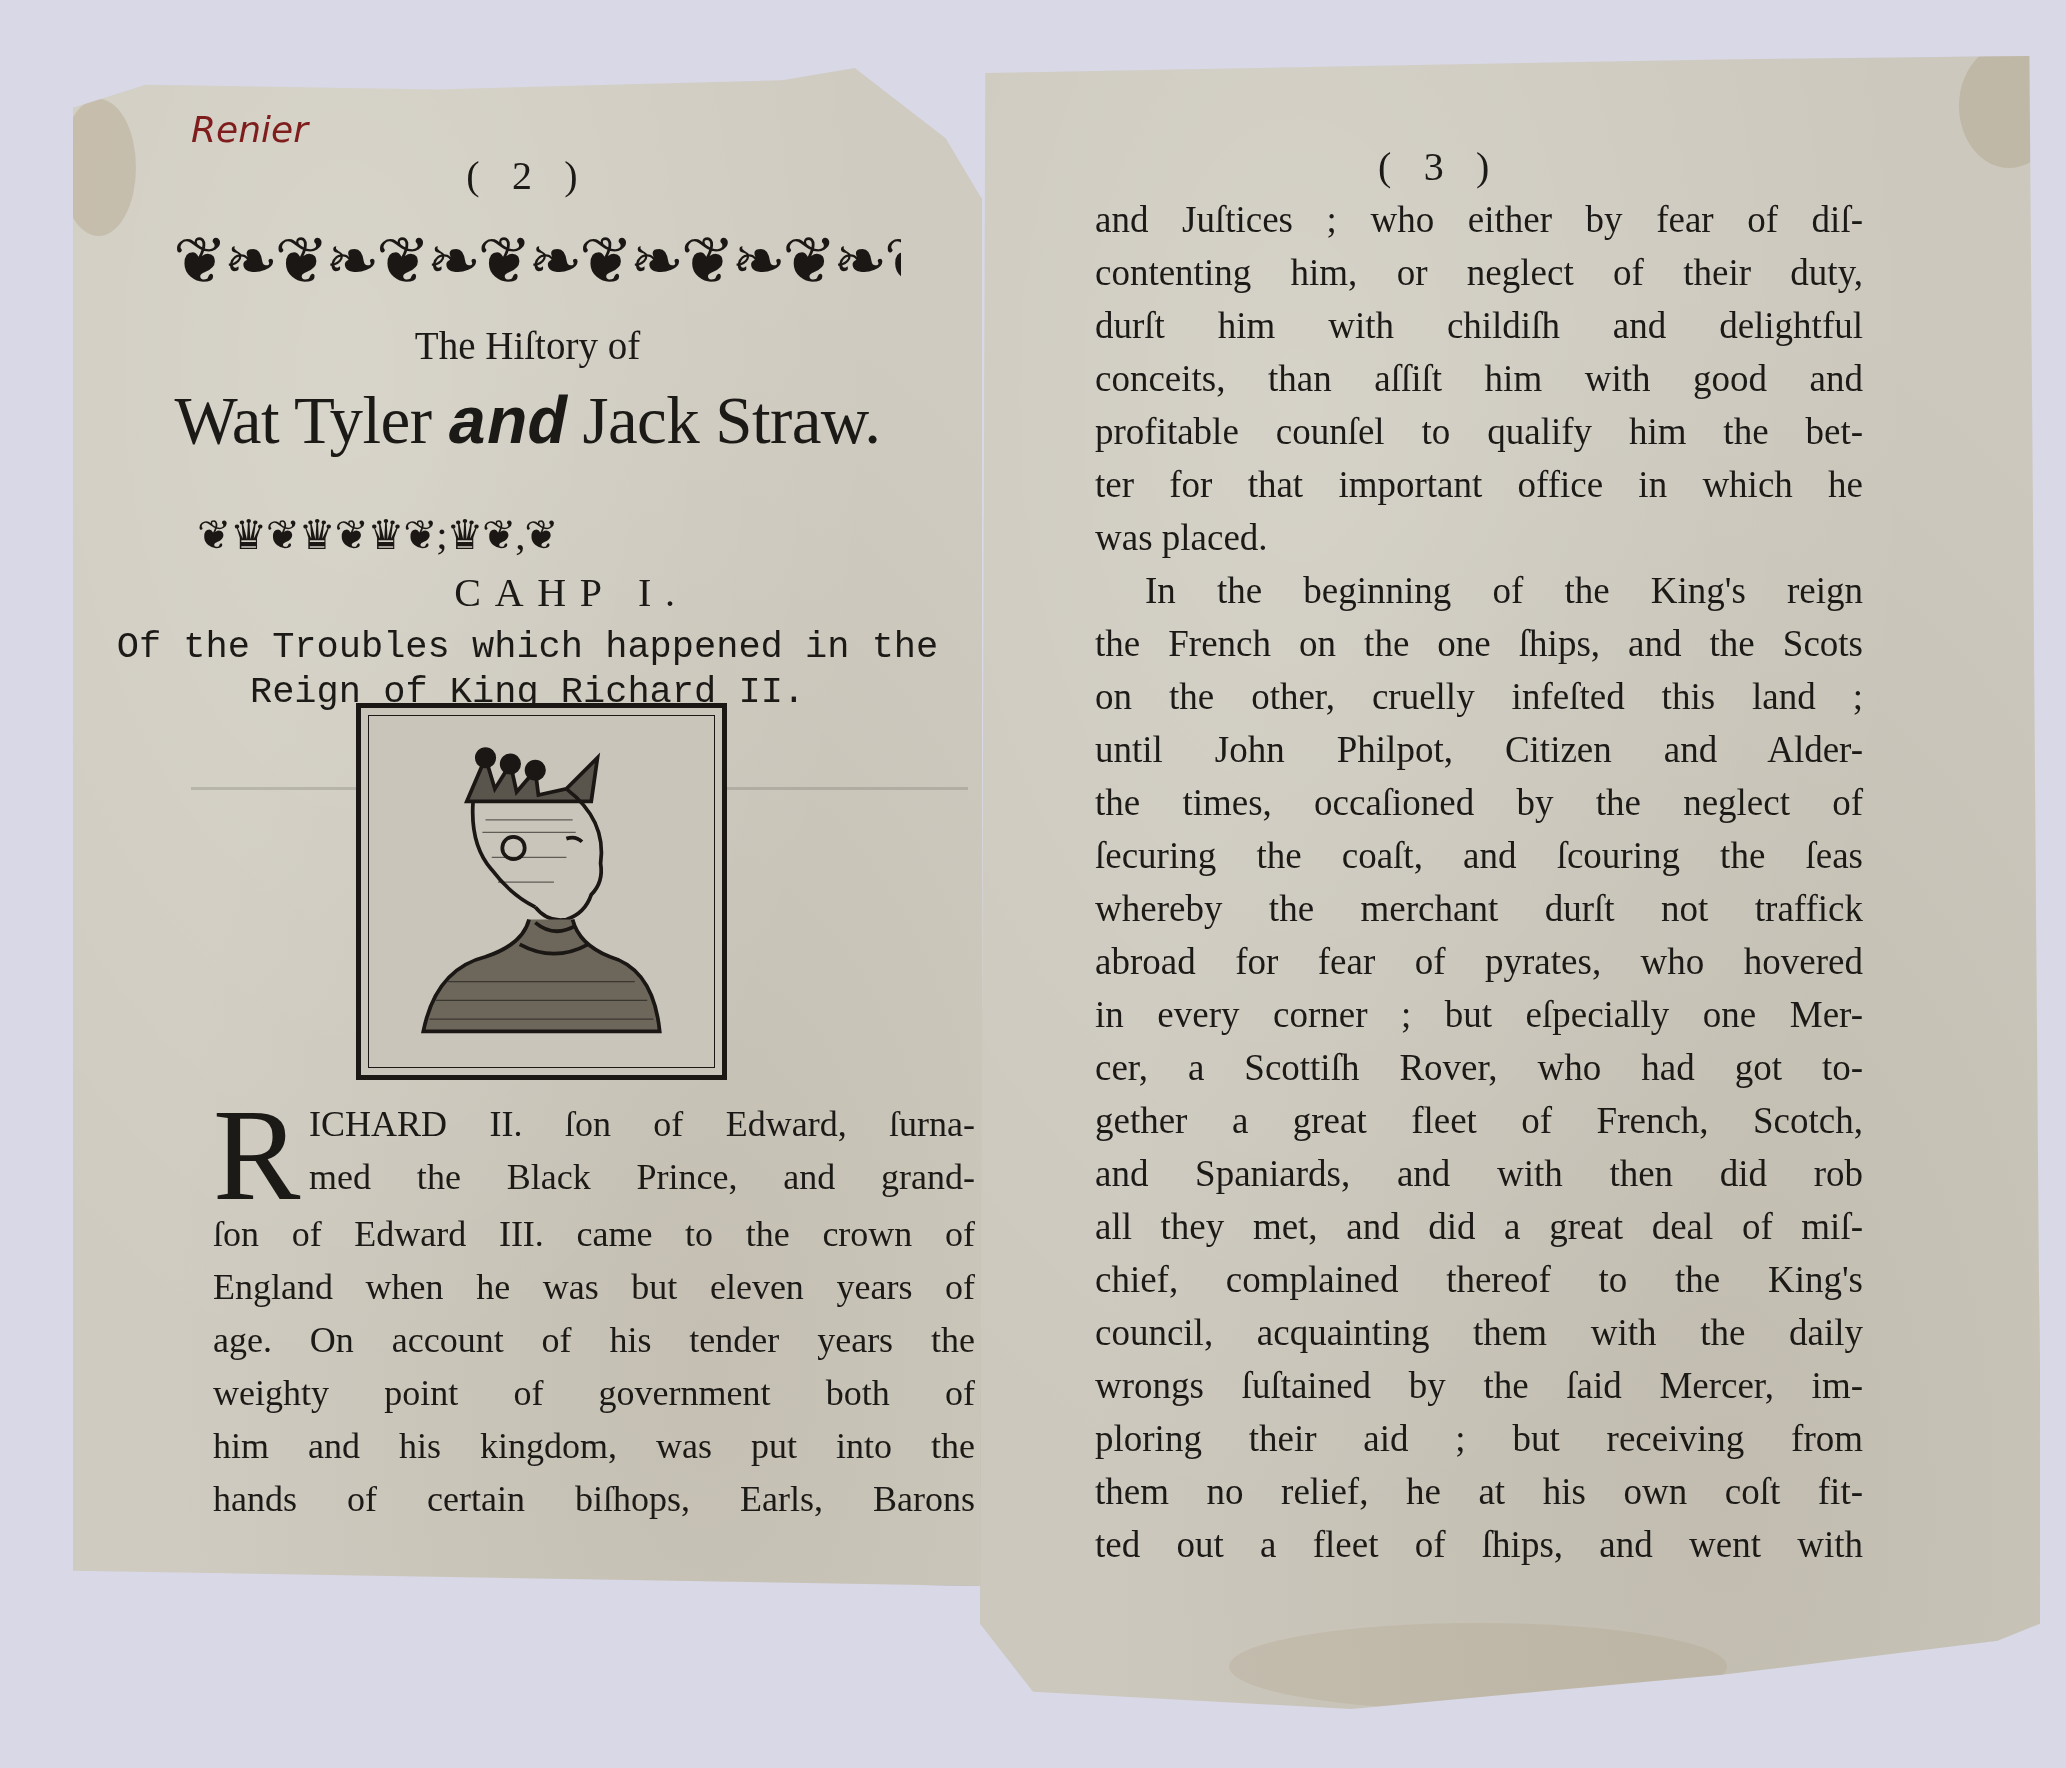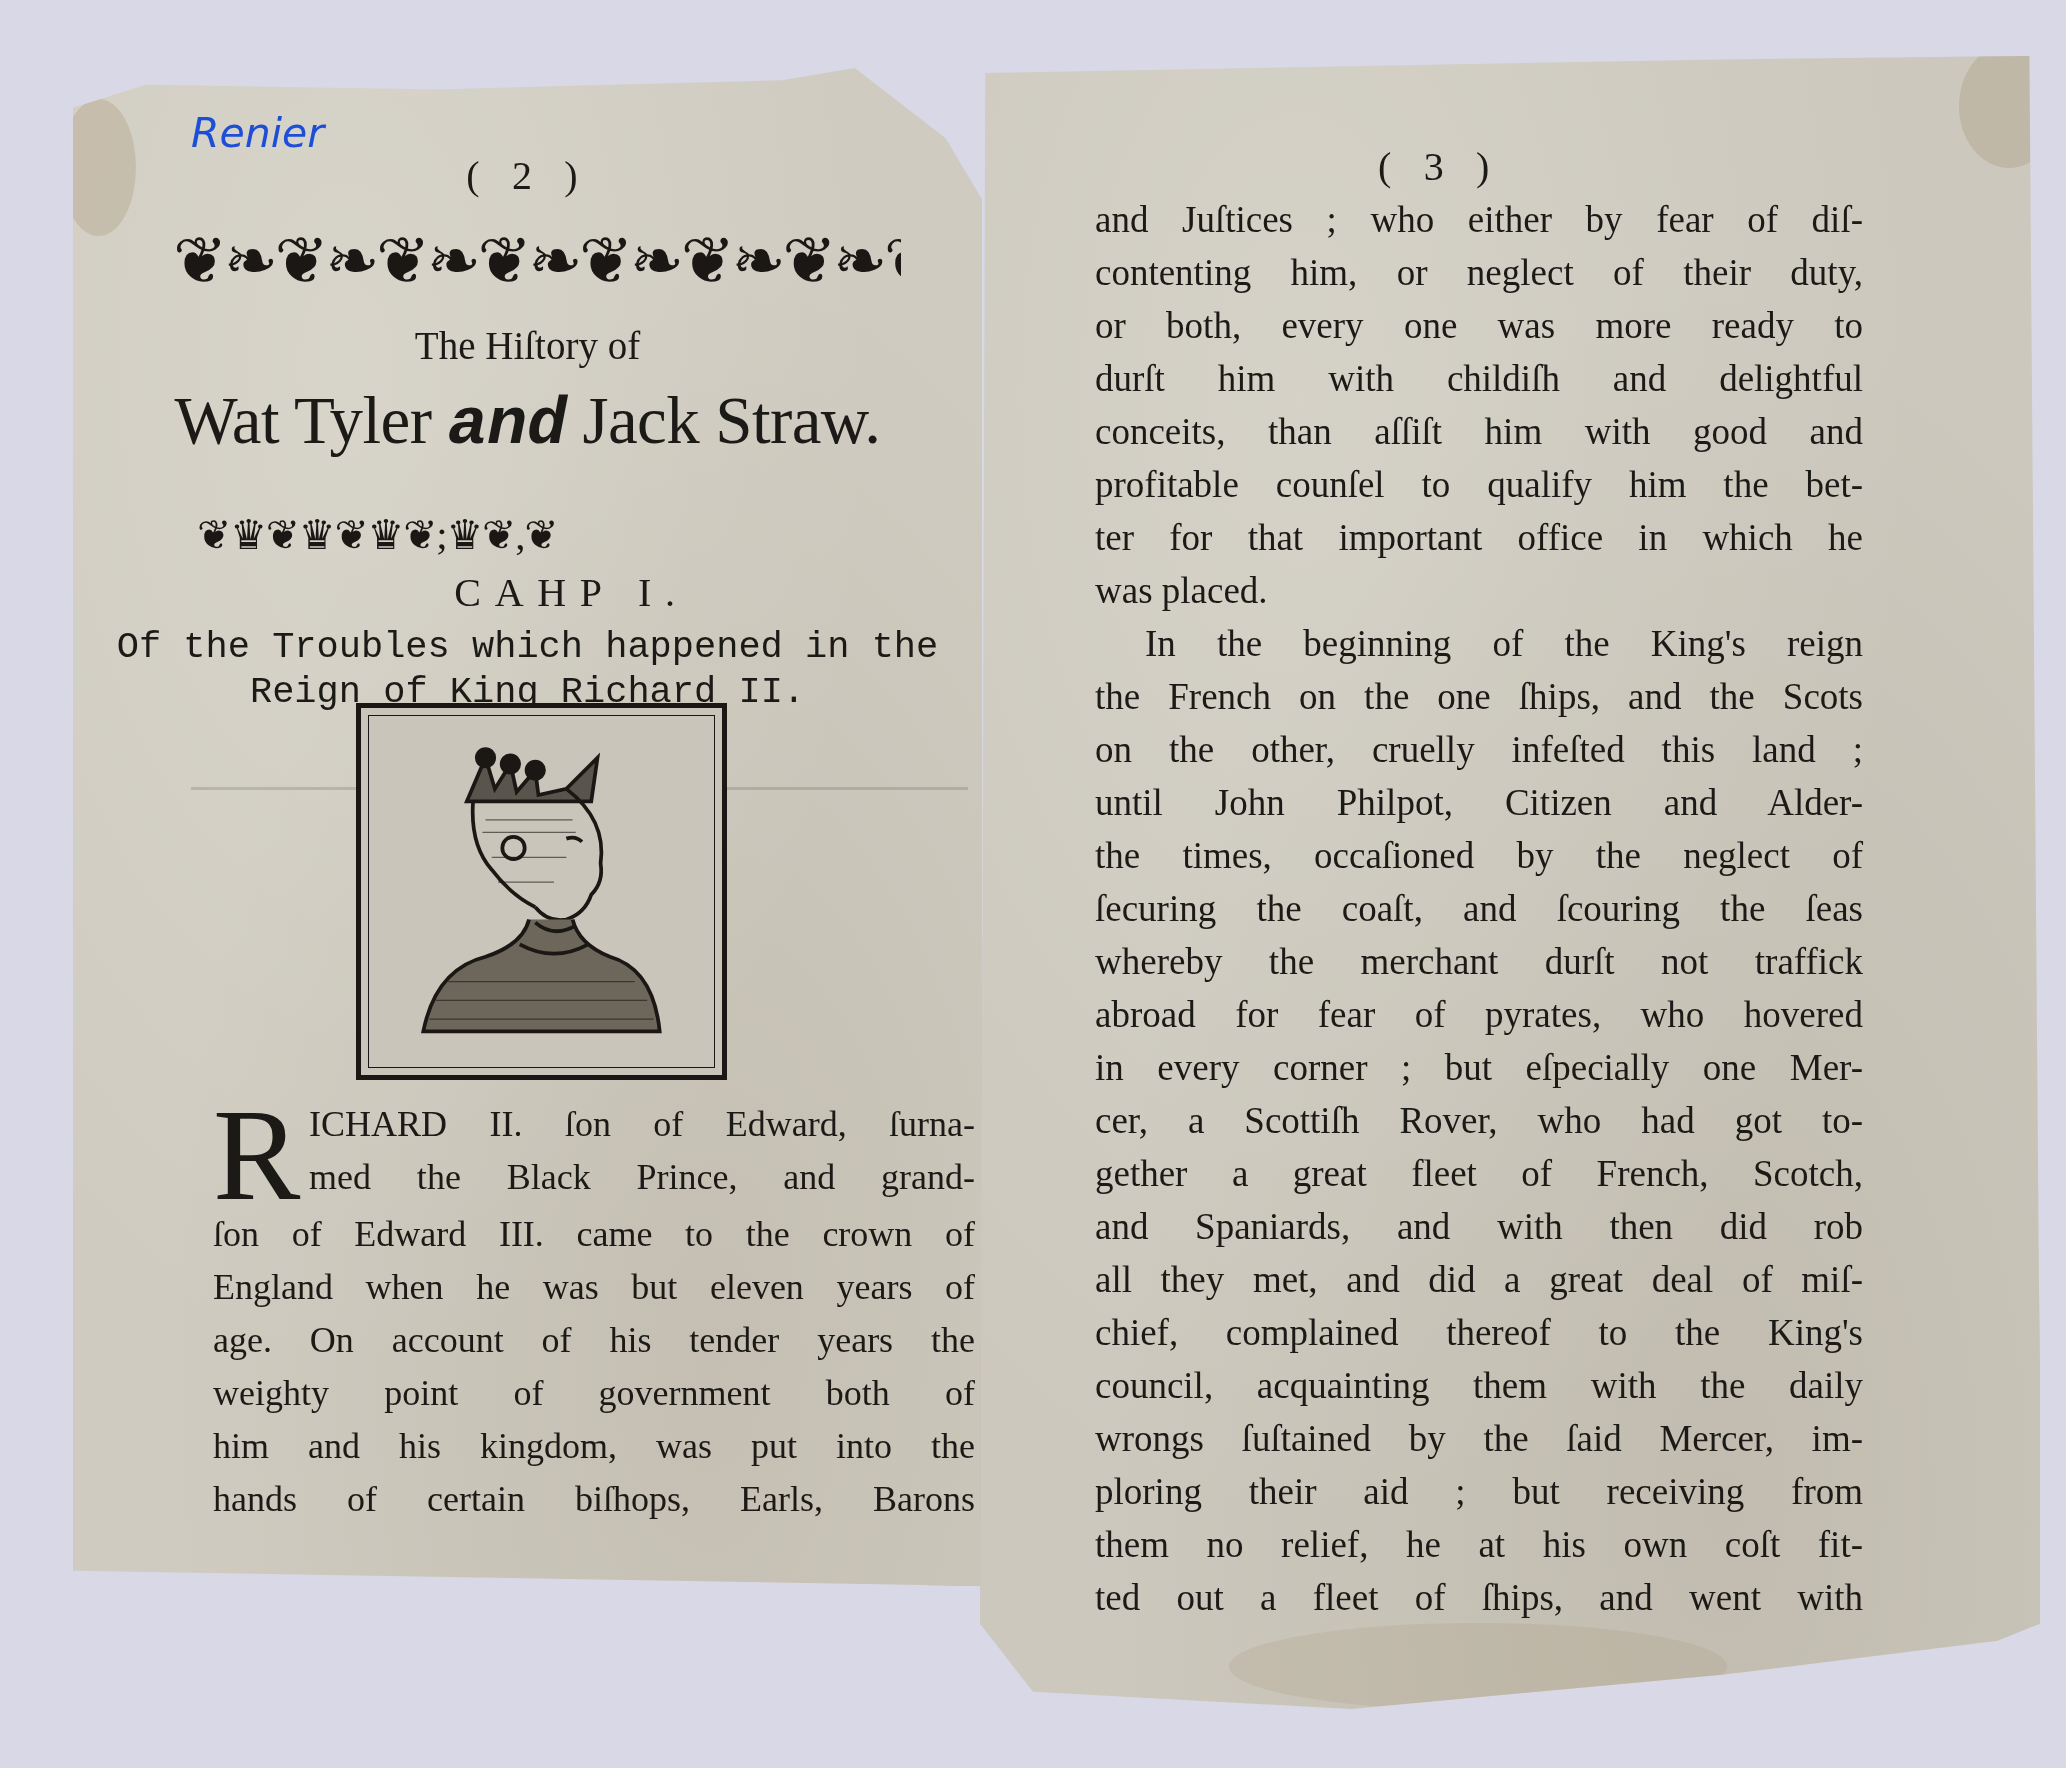--- a/index.html
+++ b/index.html
@@ -6,21 +6,21 @@
   body{width:2066px;height:1769px;background:#d9d8e6;position:relative;overflow:hidden;font-family:"Liberation Serif","DejaVu Serif",serif;color:#1c1a17;}
   .page{position:absolute;background:#cfcbc0;box-shadow:3.7px 6.2px 15px rgba(70,60,90,.35);}
   .page::before{content:"";position:absolute;inset:0;background:
      radial-gradient(ellipse at 30% 20%,rgba(255,255,250,.18),transparent 60%),
      radial-gradient(ellipse at 70% 85%,rgba(120,105,80,.12),transparent 60%);pointer-events:none;}
   #left-page{left:73px;top:62px;width:909px;height:1524px;
      clip-path:polygon(0 3%,8% 1.5%,40% 1.8%,78% 1.2%,86% 0.4%,96% 5%,100% 9%,100% 100%,0 99%);}
   #right-page{left:980px;top:56px;width:1060px;height:1704px;background:#ccc8bd;
      clip-path:polygon(0.5% 1%,70% 0.2%,99% 0%,100% 80%,100% 92%,96% 93%,70% 95%,35% 97%,5% 96%,0 92%);}
   .abs{position:absolute;}
-  .handwriting{font-family:"DejaVu Sans",sans-serif;font-style:italic;font-size:41px;color:#1d4ed8;}
+  .handwriting{font-family:"DejaVu Sans",sans-serif;font-style:italic;font-size:36px;color:#7f1d1d;}
   .folio{font-size:40px;letter-spacing:11.2px;}
   .ornament{display:flex;align-items:center;justify-content:space-between;overflow:hidden;white-space:nowrap;color:#1a1714;}
   .center{text-align:center;}
   .title-small{font-size:39px;}
   .title-big{font-size:67px;letter-spacing:-0.6px;}
   .title-big i{font-weight:bold;font-family:Liberation Mono, monospace;}
   .chapter{font-size:40px;letter-spacing:13.7px;margin-left:44px;}
   .subtitle{font-size:37px;line-height:45px;}
   .woodcut{border:5px solid #1a1714;outline:1.9px solid #1a1714;outline-offset:-13.7px;background:#c9c5ba;}
   .body-text{font-size:36px;line-height:53px;text-align:justify;text-align-last:justify;}
@@ -96,21 +96,20 @@
 
 <div id="right-page" class="page">
   <div class="stain" style="right:-18.7px;top:-12.4px;width:100px;height:124px;"></div>
   <div class="stain" style="left:249px;bottom:50px;width:498px;height:87px;background:rgba(140,110,60,.10);"></div>
 
   <div class="abs folio" style="left:398px;top:87px;">( 3 )</div>
 
   <div class="abs right-text" style="left:115px;top:137px;width:768px;">
     <span class="line">and Juſtices ; who either by fear of diſ-</span>
     <span class="line">contenting him, or neglect of their duty,</span>
-    <span class="line">or both, every one was more ready to</span>
     <span class="line">durſt him with childiſh and delightful</span>
     <span class="line">conceits, than aſſiſt him with good and</span>
     <span class="line">profitable counſel to qualify him the bet-</span>
     <span class="line">ter for that important office in which he</span>
     <span class="line" style="text-align-last:left">was placed.</span>
     <span class="line indent">In the beginning of the King's reign</span>
     <span class="line">the French on the one ſhips, and the Scots</span>
     <span class="line">on the other, cruelly infeſted this land ;</span>
     <span class="line">until John Philpot, Citizen and Alder-</span>
     <span class="line">the times, occaſioned by the neglect of</span>

